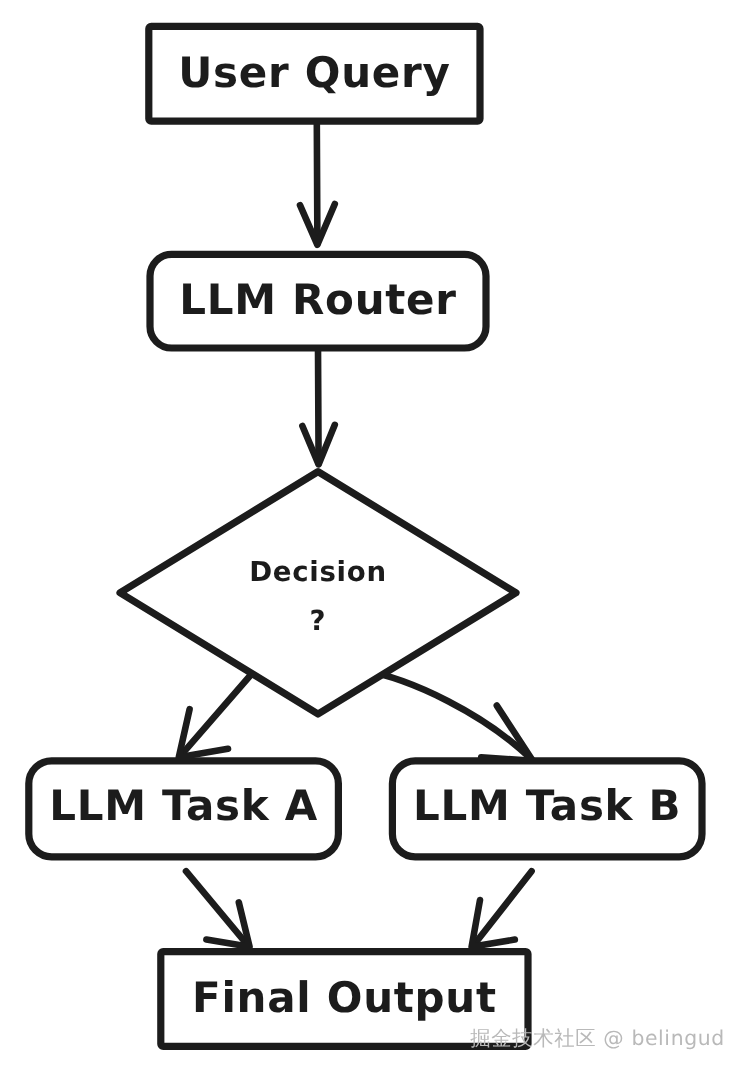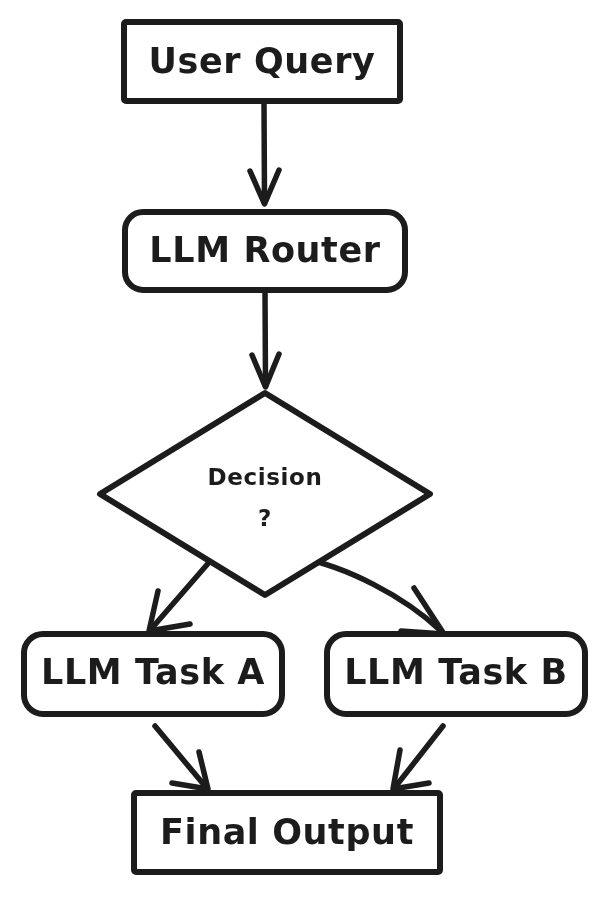--- a/index.html
+++ b/index.html
@@ -126,14 +126,15 @@
       <text class="node-label label-lg" x="456" y="674">LLM Task B</text>
     </g>
 
     <g>
       <rect class="shape-stroke" x="134" y="793" width="306" height="79" rx="2" ry="2" stroke-width="6"></rect>
       <text class="node-label label-lg" x="287" y="834">Final Output</text>
     </g>
 
   </svg>
 
+  <div id="watermark">掘金技术社区 @ belingud</div>
 
 </div>
 
 </body></html>

